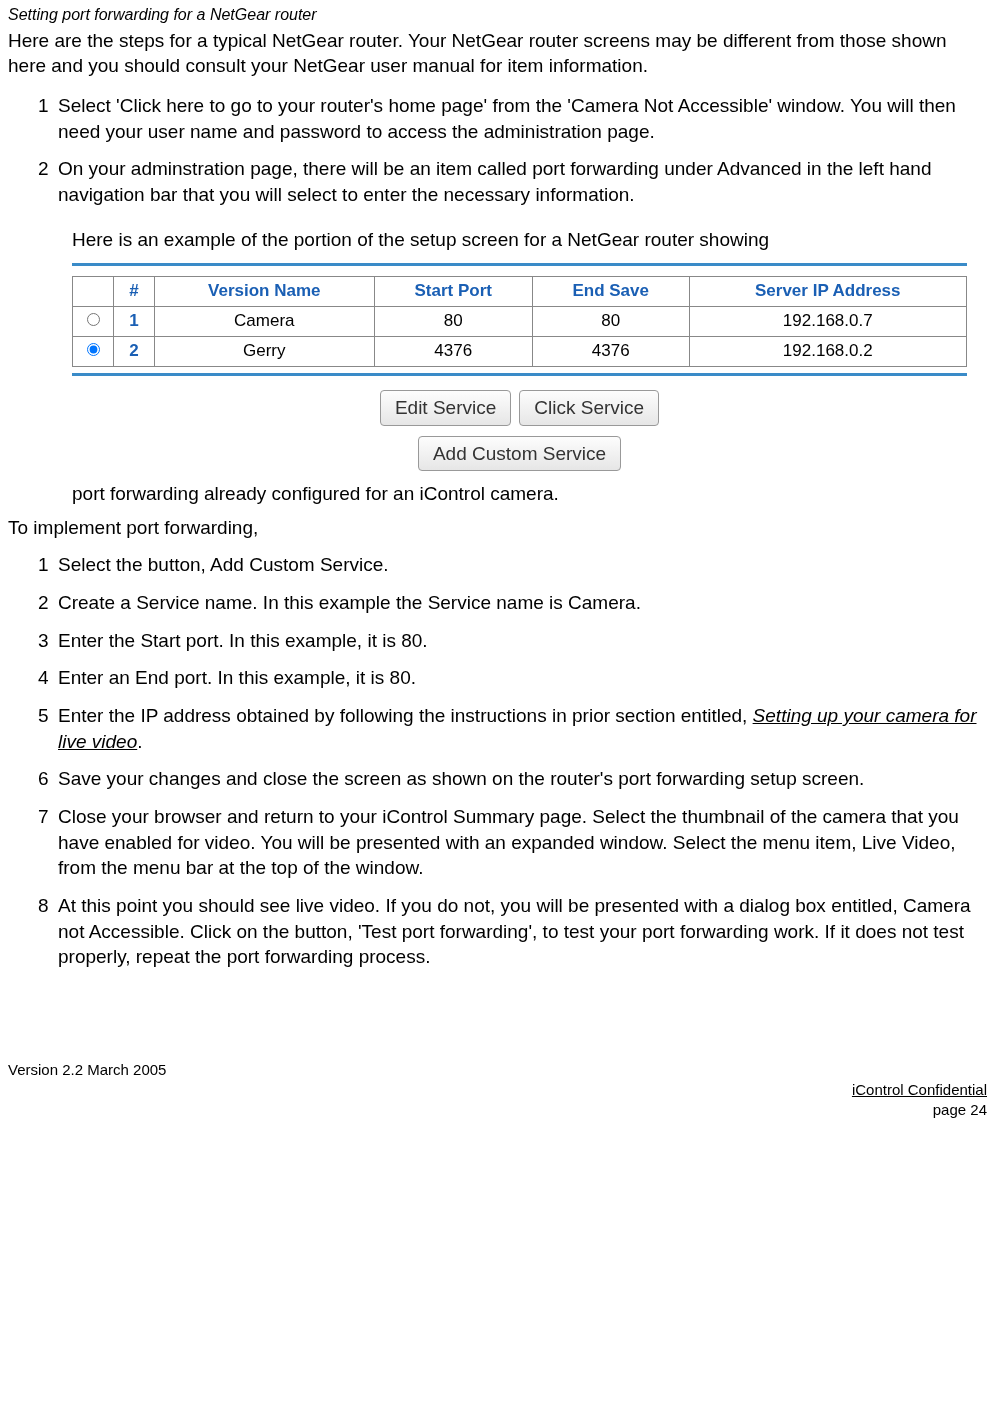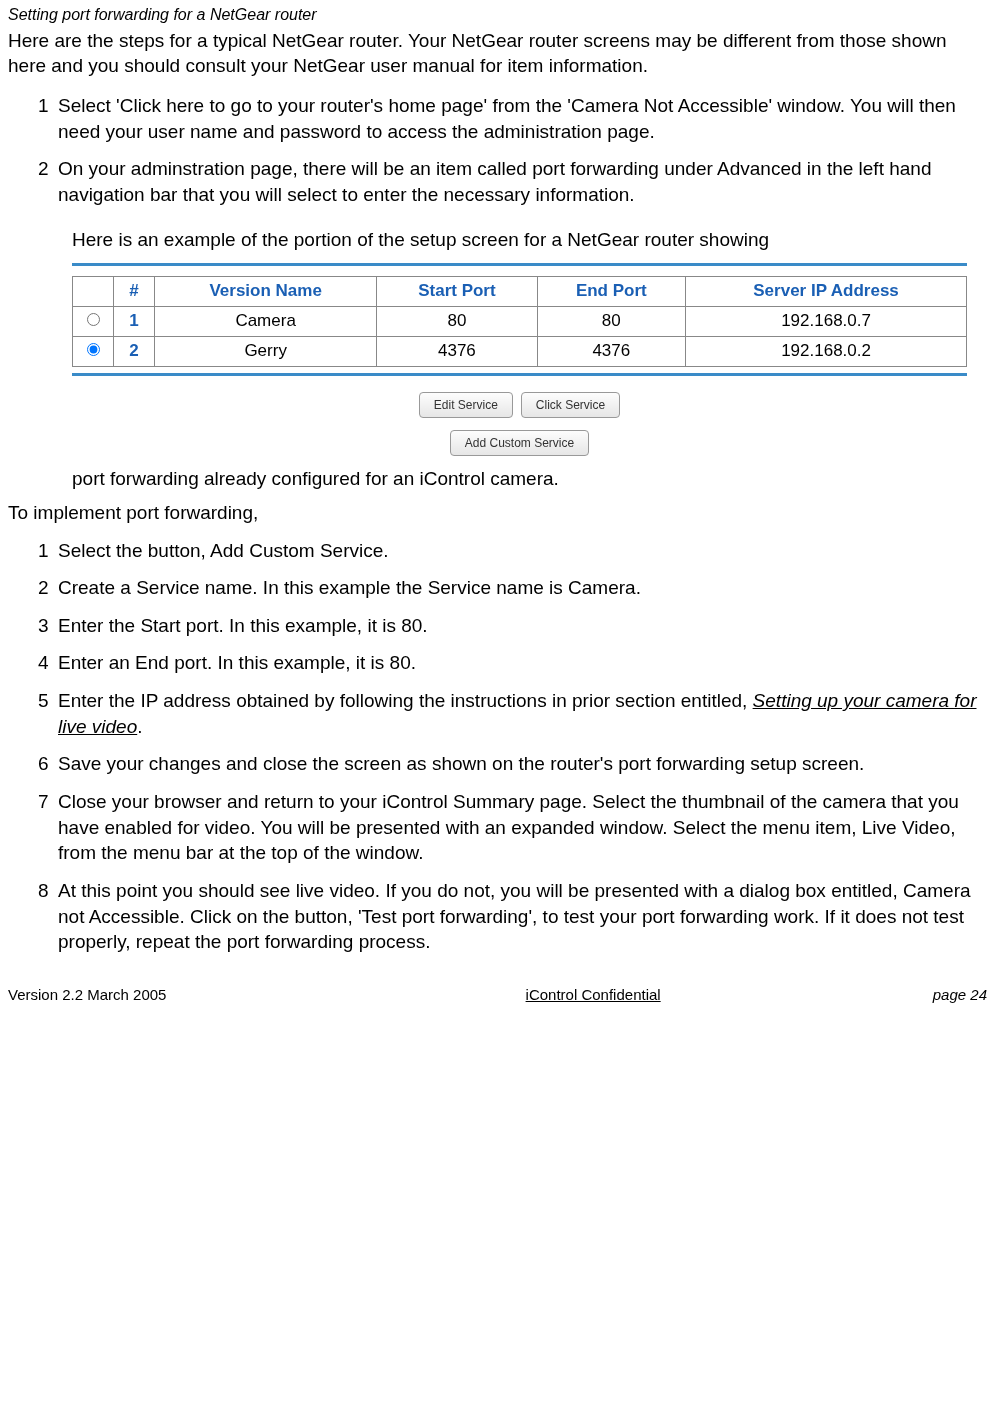--- a/index.html
+++ b/index.html
@@ -93,34 +93,35 @@
   .num-cell { width: 28px; color:#1a5fb4; font-weight:bold; }
 
   .btn-row { text-align: center; margin-bottom: 10px; }
   .btn {
     display: inline-block;
     border: 1px solid #999;
     border-radius: 4px;
     padding: 4px 14px;
     background: linear-gradient(#fdfdfd,#e6e6e6);
     font-family: Verdana, Arial, sans-serif;
-    font-size: 12px;
+    font-size: 19px;
     color: #333;
     margin: 0 4px;
   }
 
   .footer {
     position: relative;
-    margin-top: 30px;
+    margin-top: 90px;
     font-size: 15px;
     display: flex;
+    flex-direction: column;
   }
   .footer .left { flex:1; text-align:left; }
   .footer .center { flex:1; text-align:right;text-decoration:underline; }
-  .footer .right { flex:1; text-align:right;font-style:italic; }
+  .footer .right { flex:1; text-align:right; }
 
   input[type=radio] { margin:0; }
 </style>
 </head>
 <body>
 
 <div class="title">Setting port forwarding for a NetGear router</div>
 <div class="intro"> Here are the steps for a typical NetGear router.  Your NetGear router screens may be different from those shown here and you should consult your NetGear user manual for item information.</div>
 
 <ol class="steps" id="steps-a">
@@ -138,21 +139,21 @@
 
 <div class="router-block">
   <div class="hr-top"></div>
   <table class="router">
     <thead>
         <tr id="rt-head">
           <th class="radio-cell">&nbsp;</th>
           <th class="num-cell">#</th>
           <th>Version Name</th>
           <th>Start Port</th>
-          <th>End Port</th>
+          <th>End Save</th>
           <th>Server IP Address</th>
         </tr>
       </thead>
     <tbody id="rt-body">
         <tr>
           <td class="radio-cell"><input type="radio" name="svc" style=""></td>
           <td class="num-cell">1</td>
           <td>Camera</td>
           <td>80</td>
           <td>80</td>

